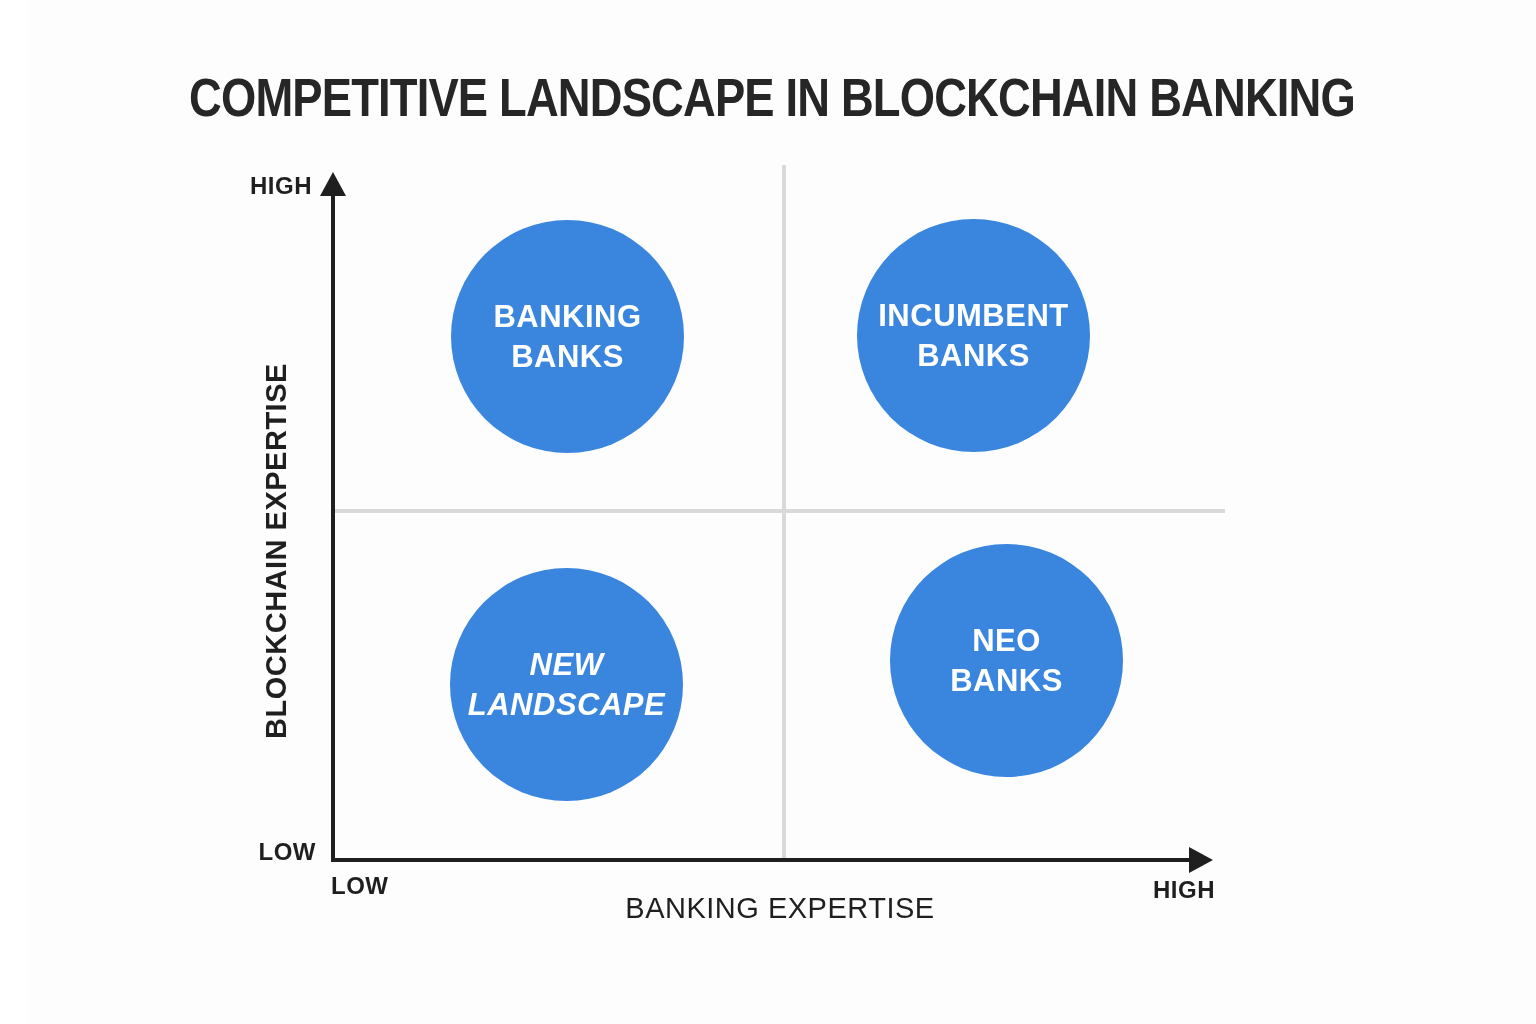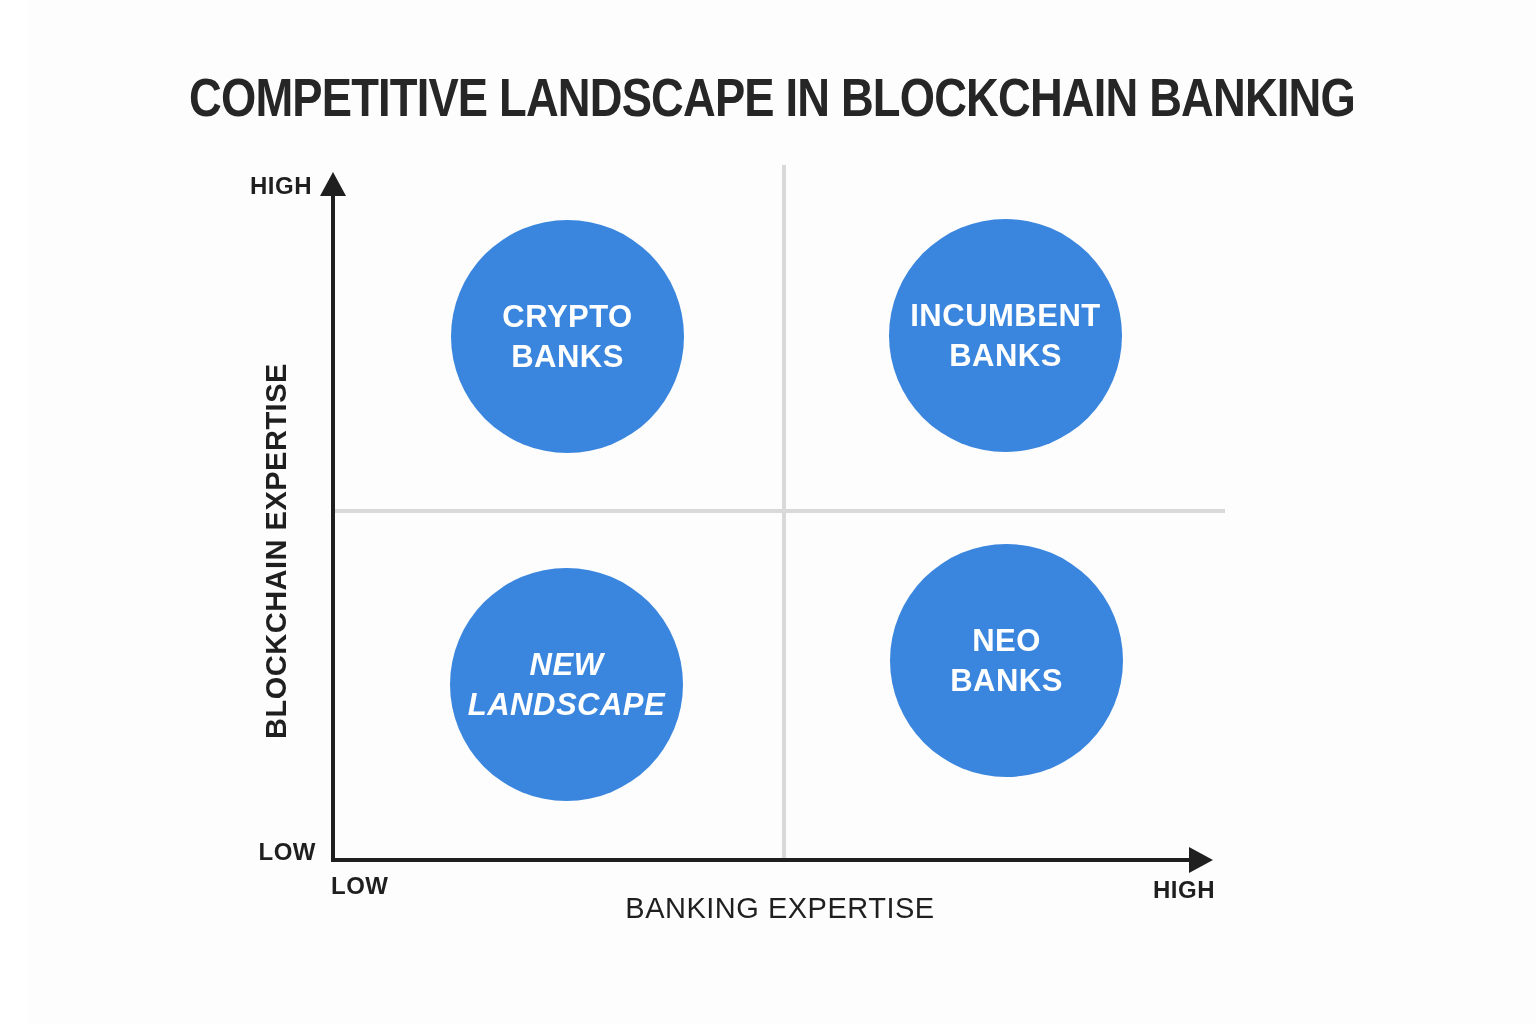--- a/index.html
+++ b/index.html
@@ -119,21 +119,21 @@
     align-items: center;
     justify-content: center;
     text-align: center;
     color: #ffffff;
     font-size: 31px;
     font-weight: bold;
     line-height: 40px;
     letter-spacing: 0.5px;
   }
   .bubble-tl { left: 423px; top: 220px; }
-  .bubble-tr { left: 861px; top: 219px; }
+  .bubble-tr { left: 829px; top: 219px; }
   .bubble-bl { left: 422px; top: 568px; font-style: italic; }
   .bubble-br { left: 862px; top: 544px; }
 </style>
 </head>
 <body>
 
 <div class="canvas">
 
   <div class="chart-title">COMPETITIVE LANDSCAPE IN BLOCKCHAIN BANKING</div>
 
@@ -147,21 +147,21 @@
 
   <div class="tick tick-y-high">HIGH</div>
   <div class="tick tick-y-low">LOW</div>
   <div class="tick tick-x-low">LOW</div>
   <div class="tick tick-x-high">HIGH</div>
 
   <div class="x-axis-title">BANKING EXPERTISE</div>
   <div class="y-axis-title">BLOCKCHAIN EXPERTISE</div>
 
   <div class="bubble bubble-tl">
-    <span>CRYPTO</span>
+    <span>BANKING</span>
     <span>BANKS</span>
   </div>
 
   <div class="bubble bubble-tr">
     <span>INCUMBENT</span>
     <span>BANKS</span>
   </div>
 
   <div class="bubble bubble-bl">
     <span>NEW</span>

